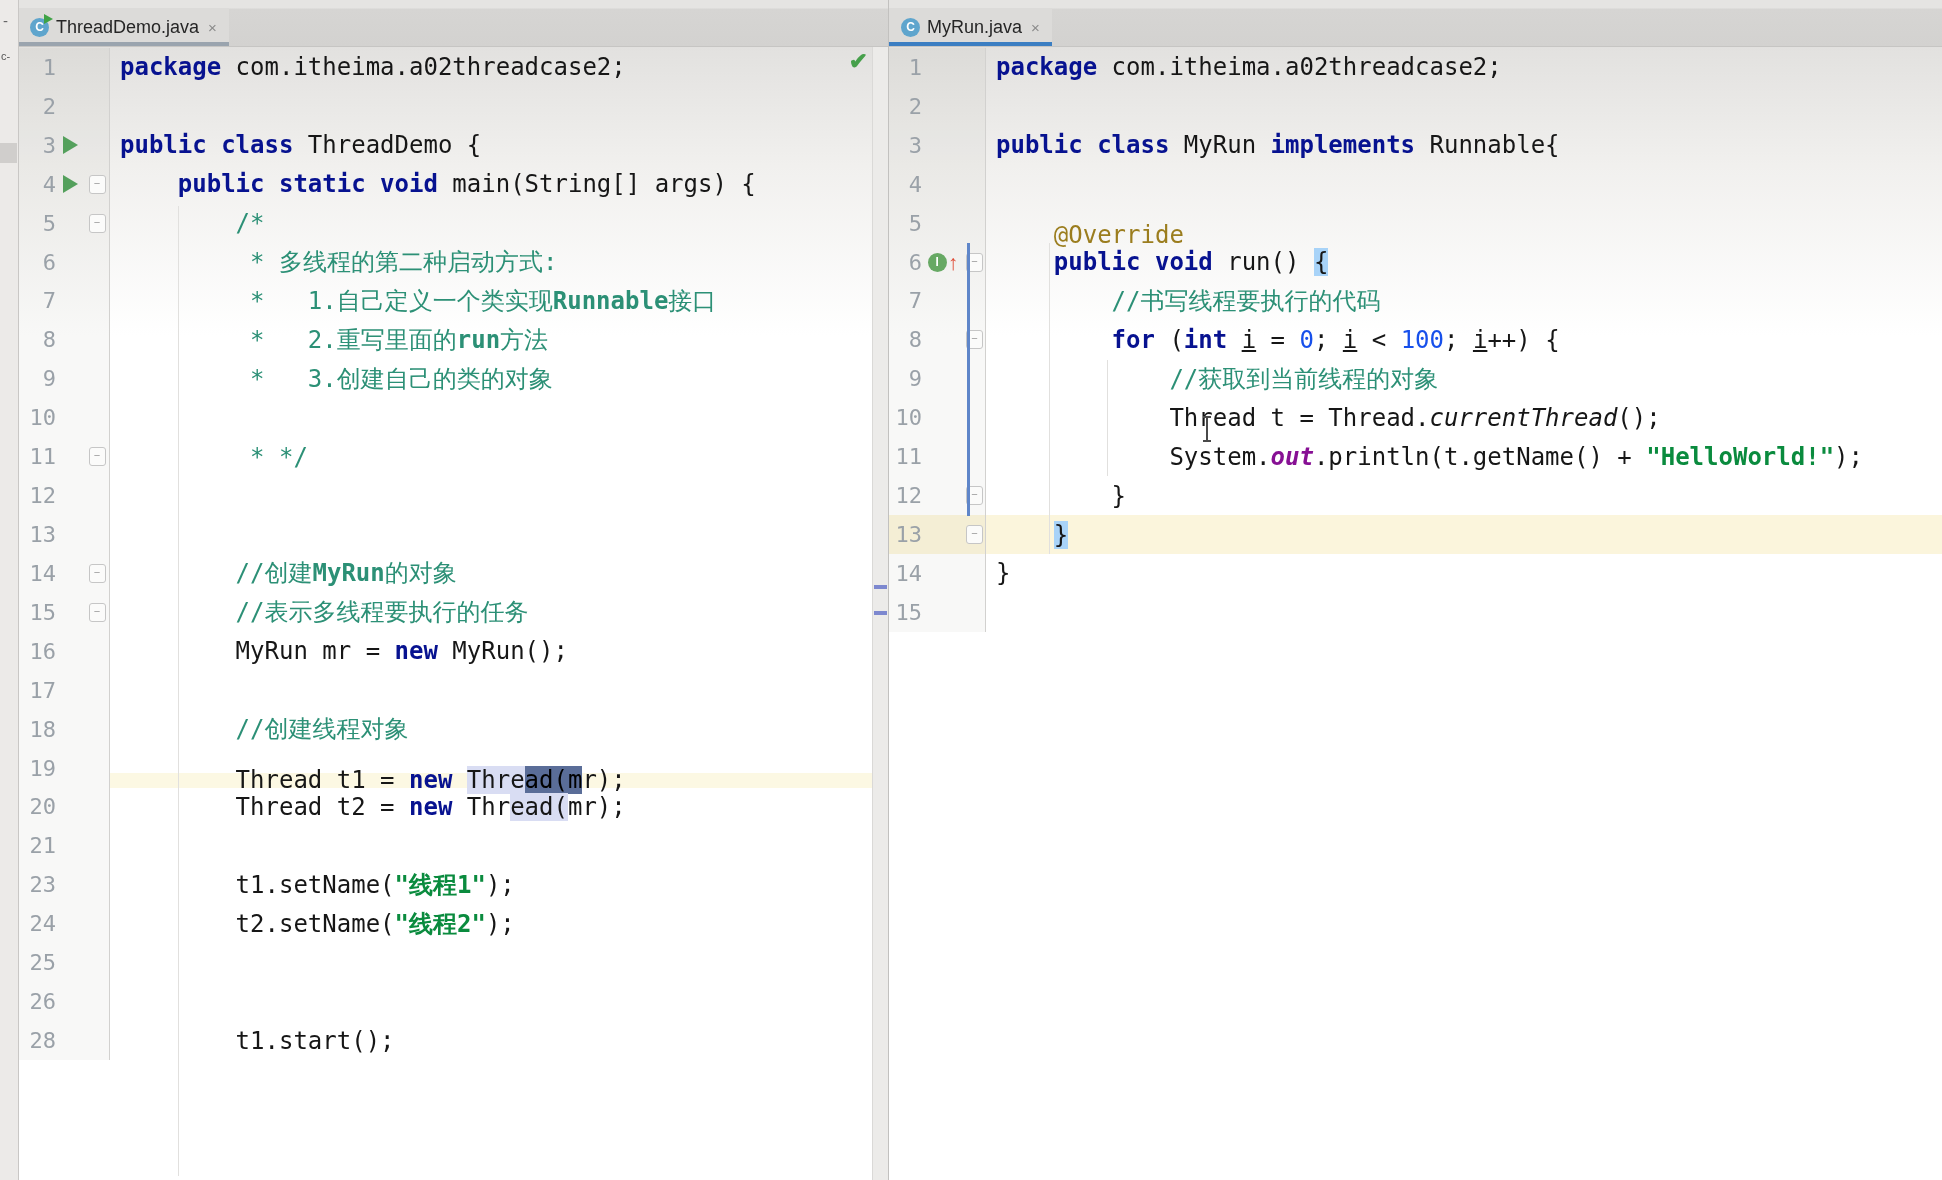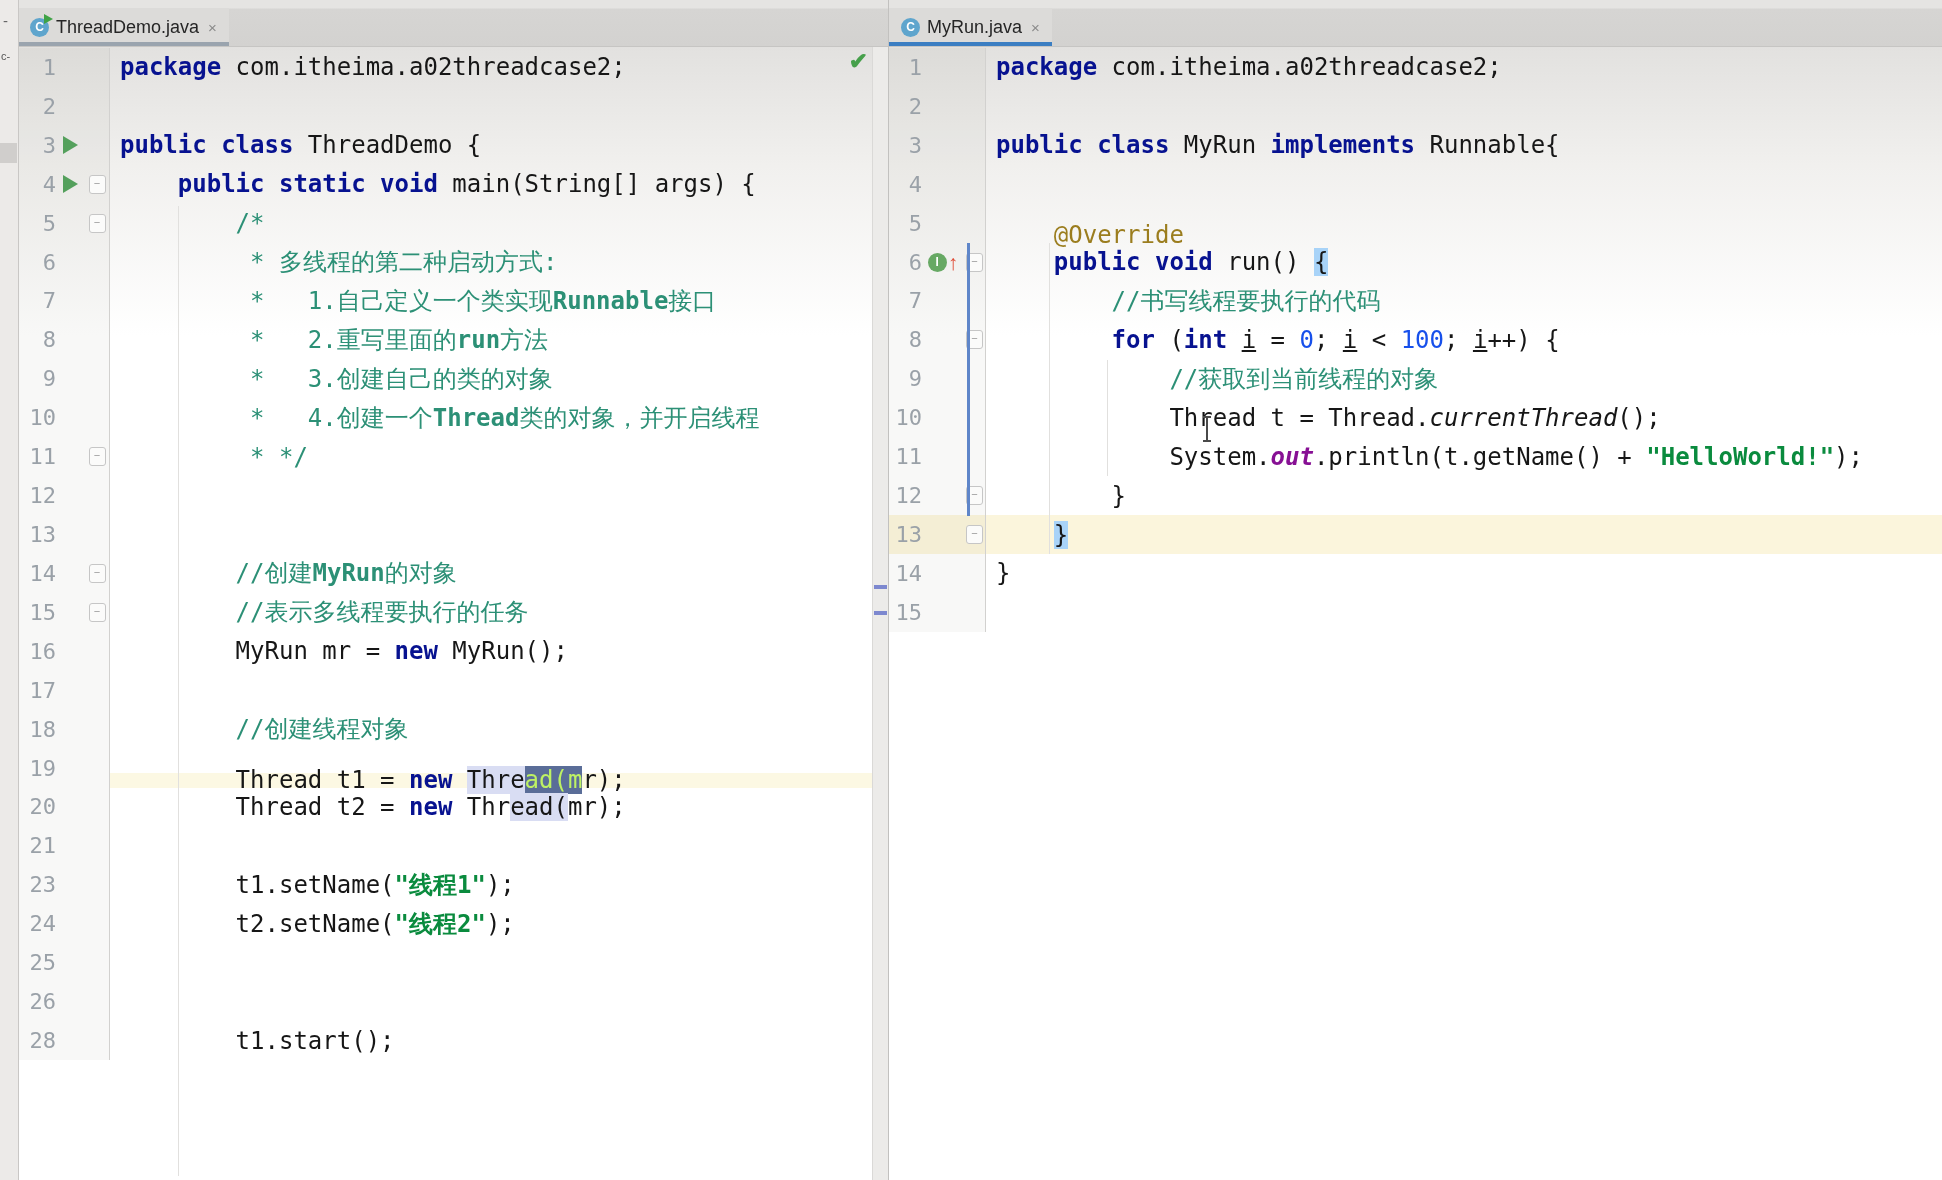--- a/index.html
+++ b/index.html
@@ -56,21 +56,21 @@
   .sg-k{color:#071290;font-weight:bold;}
   .sg-t{color:#161616;}
   .sg-c{color:#2c9076;}
   .sg-cb{color:#2c9076;font-weight:bold;}
   .sg-s{color:#0a8b3e;font-weight:bold;}
   .sg-n{color:#1750eb;}
   .sg-f{color:#871094;font-style:italic;font-weight:bold;}
   .sg-sm{color:#161616;font-style:italic;}
   .sg-an{color:#9b7d1e;margin-top:23px;}
   .sg-u{color:#161616;text-decoration:underline;}
-  .sg-sel{background:#5a6d98;color:#bef264;}
+  .sg-sel{background:#5a6d98;color:#000000;}
   .sg-occ{background:#d9ddf3;}
   .sg-brace{background:#a8d3f8;}
   
   .stripe{position:absolute;top:46px;right:0;width:15px;bottom:0;background:#ecebe9;
           border-left:1px solid #dad9d7;z-index:3;}
   .stripe-mark{position:absolute;left:1px;right:1px;height:4px;background:#7d88cf;}
   .check{position:absolute;top:48px;right:20px;color:#46a04b;font-size:23px;font-weight:bold;z-index:5;}
   .changebar{position:absolute;width:3px;background:#5f86c9;z-index:2;}
   .guide{position:absolute;width:1px;background:#e1e0de;z-index:1;}
   .ibeam{position:absolute;width:12px;height:26px;z-index:7;}
@@ -178,21 +178,20 @@
               <div class="foldcell"></div>
             </div>
             <div class="code"><span class="sg-t">        </span><span class="sg-c"> *   3.创建自己的类的对象</span></div>
           </div>
           <div class="row">
             <div class="gut">
               <div class="num">10</div>
               <div class="iconcell"></div>
               <div class="foldcell"></div>
             </div>
-            <div class="code"><span class="sg-t">        </span><span class="sg-c"> *   4.创建一个</span><span class="sg-cb">Thread</span><span class="sg-c">类的对象，并开启线程</span></div>
           </div>
           <div class="row">
             <div class="gut">
               <div class="num">11</div>
               <div class="iconcell"></div>
               <div class="foldcell">
                 <div class="foldbox">−</div>
               </div>
             </div>
             <div class="code"><span class="sg-t">        </span><span class="sg-c"> * */</span></div>

